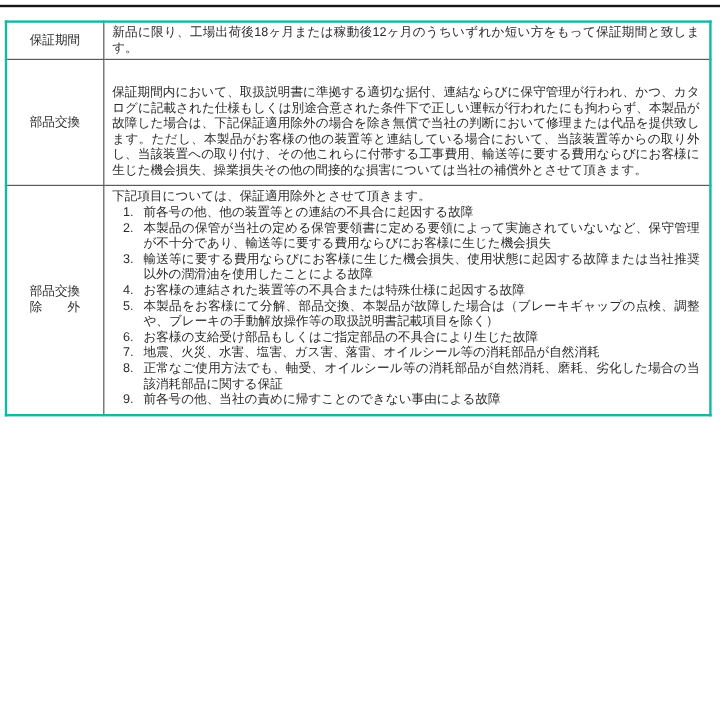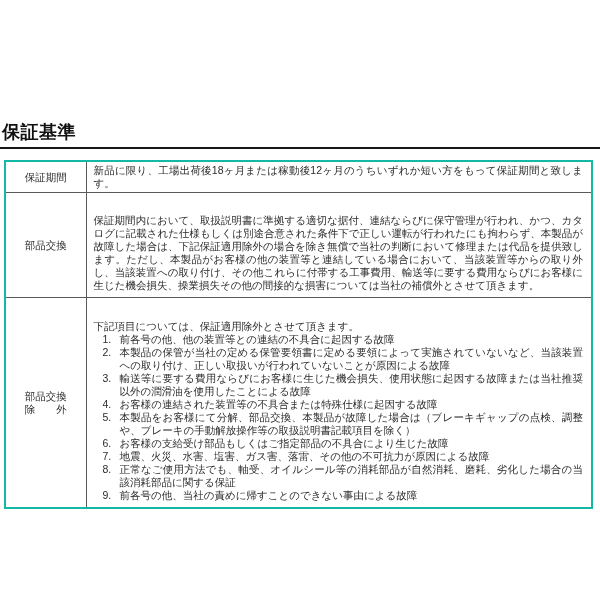--- a/index.html
+++ b/index.html
@@ -58,41 +58,40 @@
     text-align: justify;
     vertical-align: top;
   }
   tr.r1 td { height: 29px; }
   tr.r2 td { height: 89px; }
   tr.r3 td { height: 191px; }
   tr.r1 td.cnt { vertical-align: middle; padding-top: 2px; padding-bottom: 2px; }
   tr.r2 td.cnt { padding-top: 21px; }
   tr.r3 td.cnt { padding-top: 3px; }
   .hdr-line { line-height: 13px; }
-  .excl-intro { line-height: 13px; margin-top: 19px; }
+  .excl-intro { line-height: 13px; }
   .excl-item {
     display: flex;
     margin-left: 9px;
   }
   .excl-item .num {
     flex: 0 0 17px;
     line-height: 13px;
   }
   .excl-item .txt {
     flex: 1;
     line-height: 13px;
     text-align: justify;
   }
 </style>
 </head>
 <body>
 
 <div class="page">
 
-  <h1 class="page-title">保証基準</h1>
   <div class="title-rule"></div>
 
   <table class="warranty">
     <tbody>
         <tr class="r1">
       <td class="hdr">保証期間</td>
       <td class="cnt">新品に限り、工場出荷後18ヶ月または稼動後12ヶ月のうちいずれか短い方をもって保証期間と致します。</td>
     </tr>
     <tr class="r2">
       <td class="hdr">部品交換</td>
@@ -104,41 +103,41 @@
         <div class="hdr-line">除　　外</div>
       </td>
       <td class="cnt">
         <div class="excl-intro">下記項目については、保証適用除外とさせて頂きます。</div>
         <div class="excl-item">
           <span class="num">1.</span>
           <span class="txt">前各号の他、他の装置等との連結の不具合に起因する故障</span>
         </div>
         <div class="excl-item">
           <span class="num">2.</span>
-          <span class="txt">本製品の保管が当社の定める保管要領書に定める要領によって実施されていないなど、当該装置への取り付け、正しい取扱いが行われていないことが原因による故障</span>
+          <span class="txt">本製品の保管が当社の定める保管要領書に定める要領によって実施されていないなど、保守管理が不十分であり、輸送等に要する費用ならびにお客様に生じた機会損失</span>
         </div>
         <div class="excl-item">
           <span class="num">3.</span>
           <span class="txt">輸送等に要する費用ならびにお客様に生じた機会損失、使用状態に起因する故障または当社推奨以外の潤滑油を使用したことによる故障</span>
         </div>
         <div class="excl-item">
           <span class="num">4.</span>
           <span class="txt">お客様の連結された装置等の不具合または特殊仕様に起因する故障</span>
         </div>
         <div class="excl-item">
           <span class="num">5.</span>
           <span class="txt">本製品をお客様にて分解、部品交換、本製品が故障した場合は（ブレーキギャップの点検、調整や、ブレーキの手動解放操作等の取扱説明書記載項目を除く）</span>
         </div>
         <div class="excl-item">
           <span class="num">6.</span>
           <span class="txt">お客様の支給受け部品もしくはご指定部品の不具合により生じた故障</span>
         </div>
         <div class="excl-item">
           <span class="num">7.</span>
-          <span class="txt">地震、火災、水害、塩害、ガス害、落雷、その他の不可抗力が原因による故障</span>
+          <span class="txt">地震、火災、水害、塩害、ガス害、落雷、オイルシール等の消耗部品が自然消耗</span>
         </div>
         <div class="excl-item">
           <span class="num">8.</span>
           <span class="txt">正常なご使用方法でも、軸受、オイルシール等の消耗部品が自然消耗、磨耗、劣化した場合の当該消耗部品に関する保証</span>
         </div>
         <div class="excl-item">
           <span class="num">9.</span>
           <span class="txt">前各号の他、当社の責めに帰すことのできない事由による故障</span>
         </div>
       </td>

